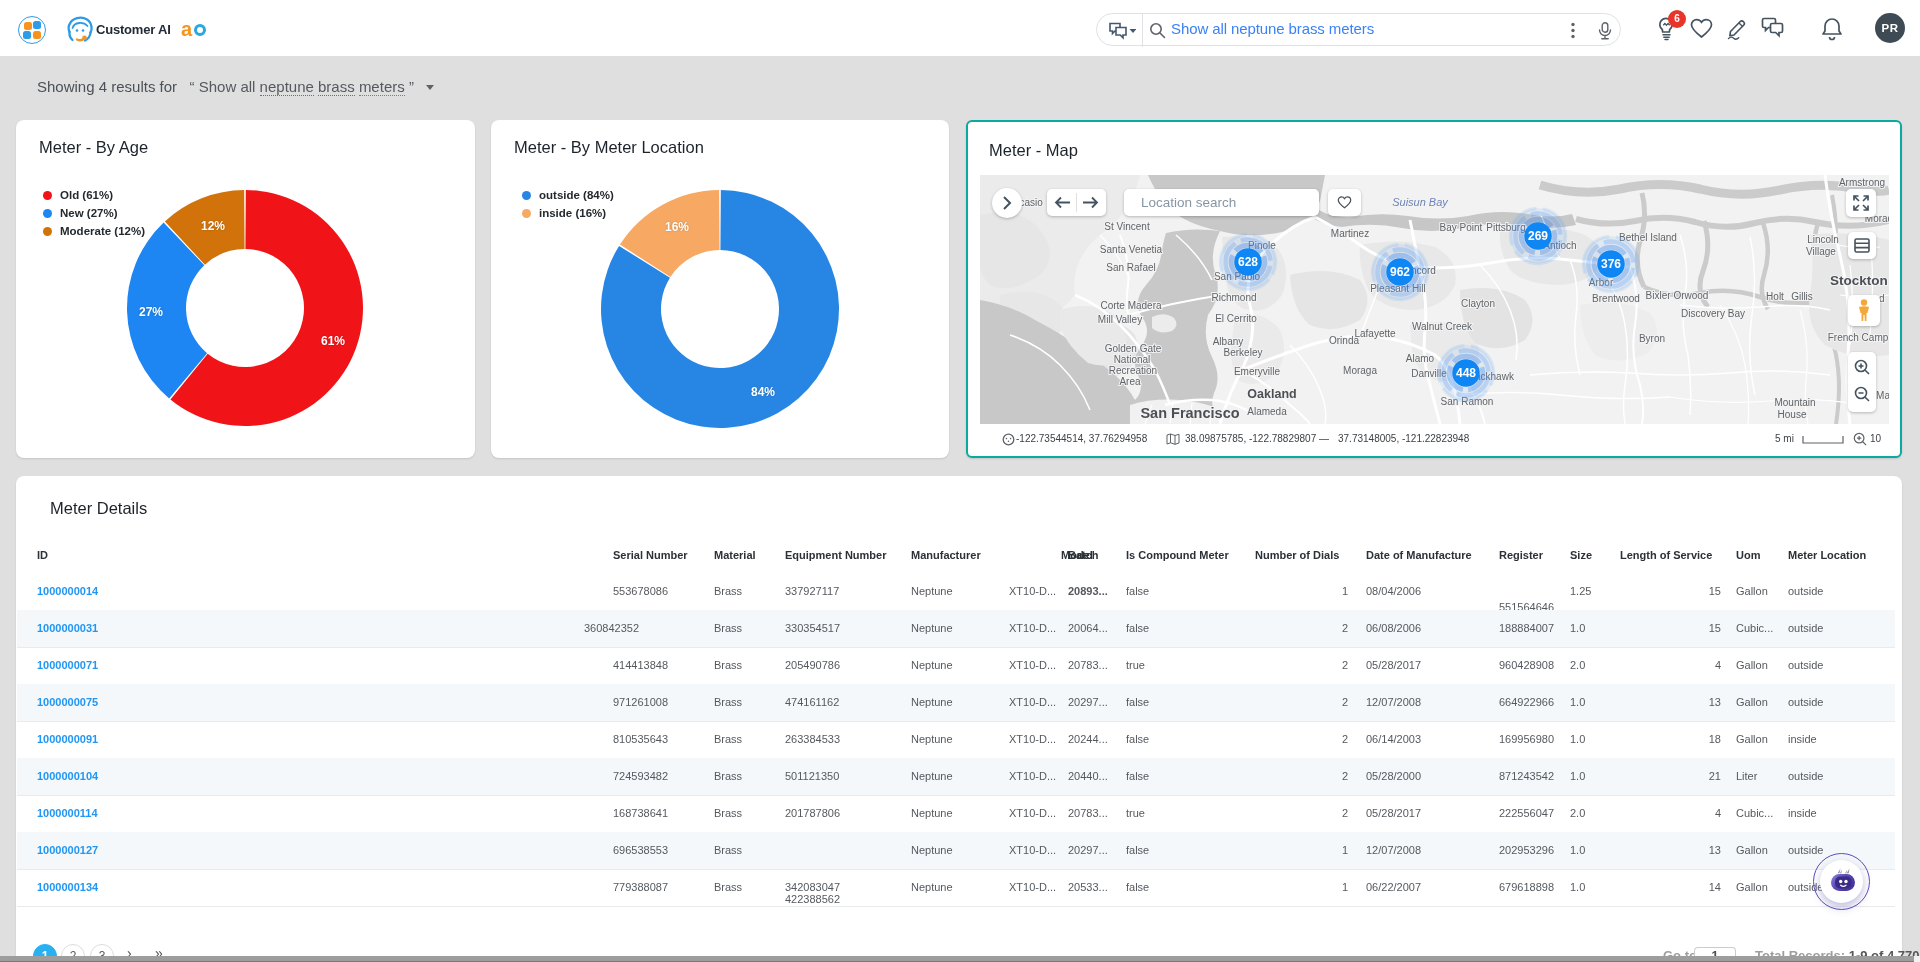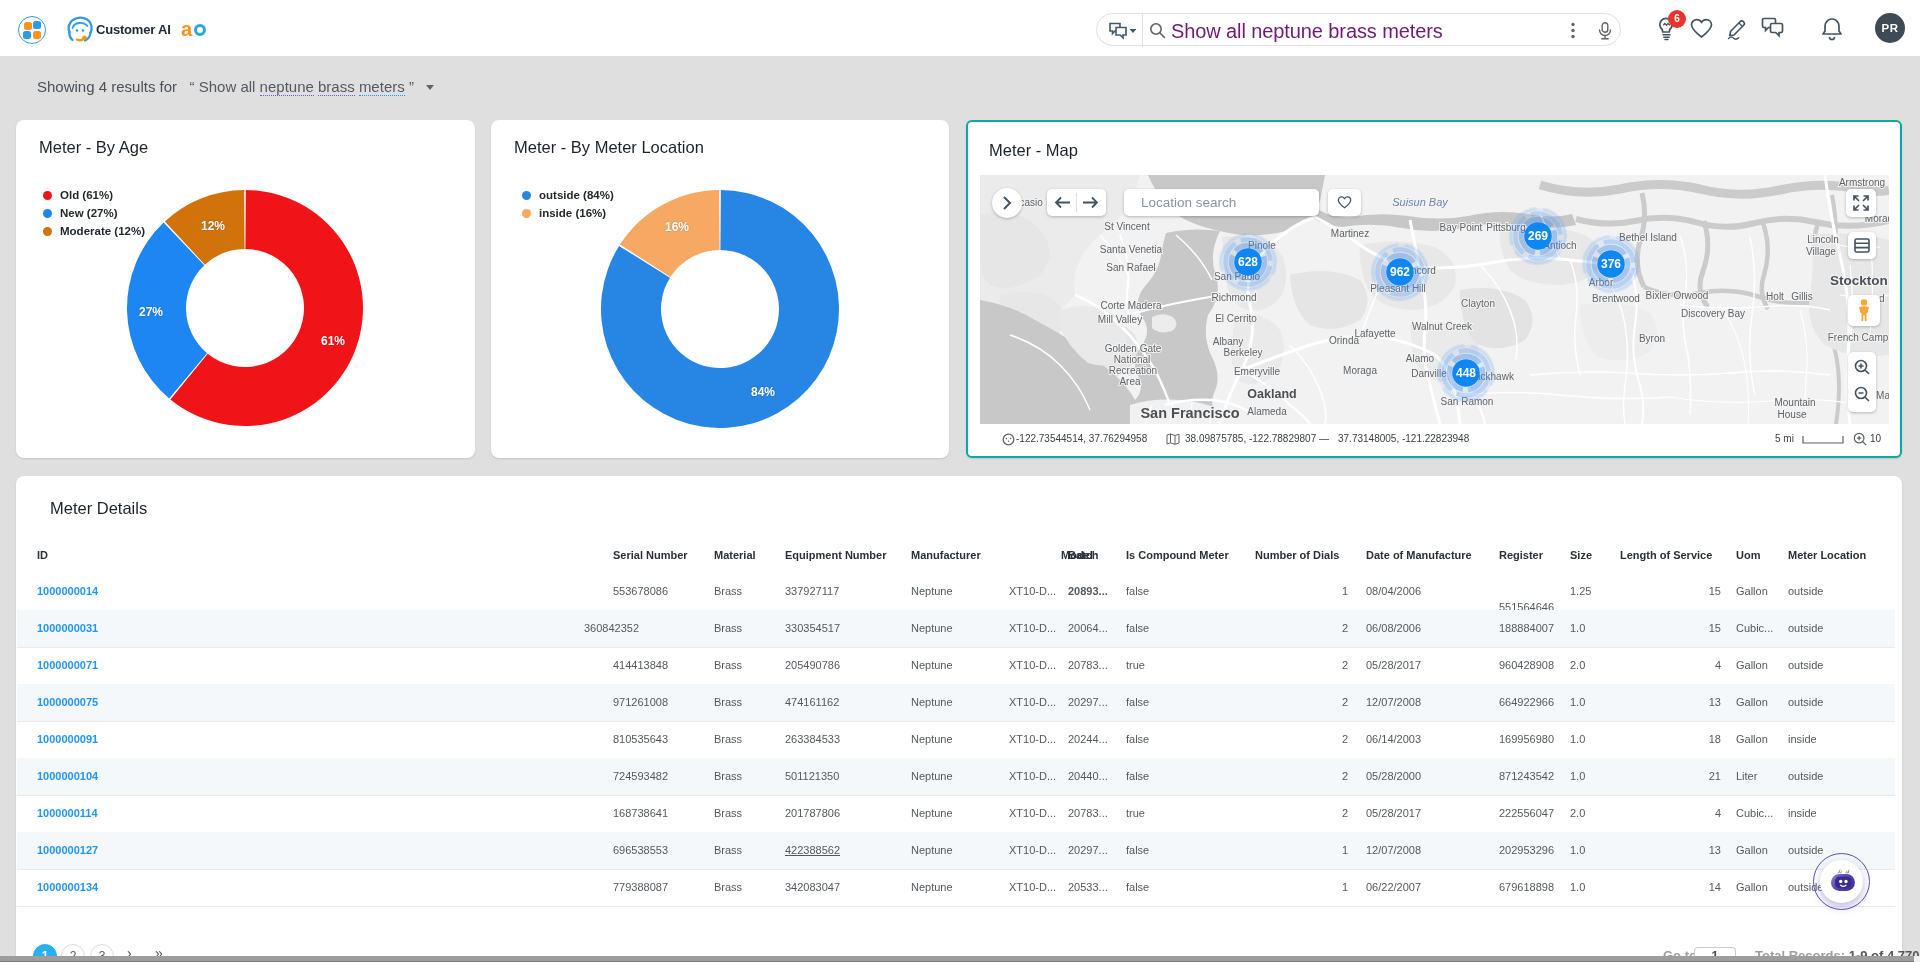--- a/index.html
+++ b/index.html
@@ -8,21 +8,21 @@
 
 #topbar { position:absolute; left:0; top:0; width:1920px; height:56px; background:#fff; }
 #logo-circle { position:absolute; left:18px; top:16px; width:28px; height:28px; border:1.3px solid #2e9be6; border-radius:50%; }
 #logo-circle .q { position:absolute; width:8px; height:8px; border-radius:2.5px; }
 #ttl { position:absolute; left:96px; top:22px; font-size:13px; font-weight:700; color:#222b36; letter-spacing:-0.2px; }
 #aologo { position:absolute; left:181px; top:19px; font-size:20px; line-height:20px; font-weight:800; }
 #ao-o { position:absolute; left:13px; top:5px; width:12px; height:12px; border:3.2px solid #29a8e0; border-radius:50%; }
 
 #searchpill { position:absolute; left:1096px; top:13px; width:525px; height:33px; border:1px solid #dfe1e5; border-radius:17px; background:#fff; }
 #searchpill .sep { position:absolute; left:45px; top:0px; width:1px; height:33px; background:#dfe1e5; }
-#stext { position:absolute; left:74px; top:6px; font-size:20px; color:#701a75; letter-spacing:-0.1px; }
+#stext { position:absolute; left:74px; top:6px; font-size:15px; color:#3b82f6; letter-spacing:-0.1px; }
 
 .tico { position:absolute; top:17px; }
 #avatar { position:absolute; left:1875px; top:13px; width:30px; height:30px; border-radius:50%; background:#3e4a54; color:#fff; font-size:11.5px; font-weight:700; text-align:center; line-height:30px; letter-spacing:0.5px; }
 #badge { position:absolute; left:1668px; top:10px; width:18px; height:18px; border-radius:50%; background:#e8352c; color:#fff; font-size:10px; font-weight:700; text-align:center; line-height:18px; }
 
 #subhead { position:absolute; left:37px; top:78px; font-size:15px; color:#4c5158; }
 #subhead .q { color:#55595f; }
 #subhead u { text-decoration:none; border-bottom:1.5px dotted #7e57c2; }
 #subhead u.b { border-bottom-color:#2196f3; }
 
@@ -572,21 +572,21 @@
     <div class="td" style="left:1499px;top:807px;">222556047</div>
     <div class="td" style="left:1570px;top:807px;">2.0</div>
     <div class="td" style="left:1620px;width:101px;text-align:right;top:807px;">4</div>
     <div class="td" style="left:1736px;top:807px;">Cubic...</div>
     <div class="td" style="left:1788px;top:807px;">inside</div>
     <div class="rowbg" style="top:832px;"></div>
     <div class="rline" style="top:869px;"></div>
     <div class="td link" style="left:37px;top:844px;">1000000127</div>
     <div class="td" style="left:613px;top:844px;">696538553</div>
     <div class="td" style="left:714px;top:844px;">Brass</div>
-    <div class="td" style="left:785px;top:844px;text-decoration:underline;">422388562</div>
+    <div class="td" style="left:785px;top:893px;">422388562</div>
     <div class="td" style="left:911px;top:844px;">Neptune</div>
     <div class="td" style="left:1009px;top:844px;">XT10-D...</div>
     <div class="td" style="left:1068px;top:844px;">20297...</div>
     <div class="td" style="left:1126px;top:844px;">false</div>
     <div class="td" style="left:1255px;width:93px;text-align:right;top:844px;">1</div>
     <div class="td" style="left:1366px;top:844px;">12/07/2008</div>
     <div class="td" style="left:1499px;top:844px;">202953296</div>
     <div class="td" style="left:1570px;top:844px;">1.0</div>
     <div class="td" style="left:1620px;width:101px;text-align:right;top:844px;">13</div>
     <div class="td" style="left:1736px;top:844px;">Gallon</div>

